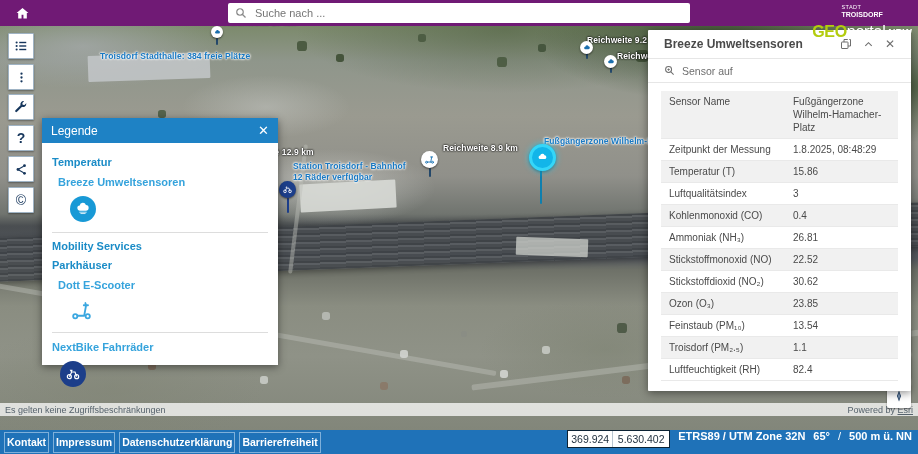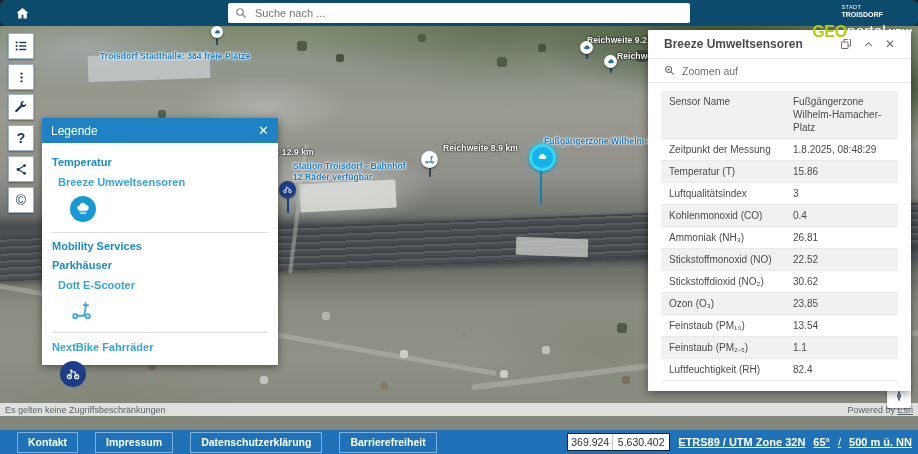--- a/index.html
+++ b/index.html
@@ -58,21 +58,21 @@
   
   #attrib{position:absolute;left:0;bottom:14px;width:918px;height:13px;background:rgba(255,255,255,.74);
     font-size:9px;color:#55626c;display:flex;align-items:center;justify-content:space-between;
     padding:0 5px;box-sizing:border-box;}
   #attrib .esri{text-decoration:underline;cursor:pointer;}
   
   .mapbtn{position:absolute;left:887px;width:24px;height:24px;background:#fff;border-radius:2px;
     box-shadow:0 1px 2px rgba(0,0,0,.45);display:flex;align-items:center;justify-content:center;
     color:#16365c;font-size:15px;font-weight:700;cursor:pointer;}
   
-  #header{position:absolute;left:0;top:0;width:918px;height:26px;background:#0c4a6e;z-index:10;border-radius:6px;}
+  #header{position:absolute;left:0;top:0;width:918px;height:26px;background:#701a75;z-index:10;}
   #home-btn{position:absolute;left:10px;top:3px;width:24px;height:20px;display:flex;align-items:center;
     justify-content:center;color:#fff;cursor:pointer;}
   #searchbox{position:absolute;left:228px;top:3px;width:462px;height:20px;background:#fff;border-radius:2px;
     display:flex;align-items:center;padding:0 7px;box-sizing:border-box;gap:6px;}
   #searchbox input{border:none;outline:none;flex:1;font-size:11px;color:#444;font-family:inherit;background:transparent;}
   #brand{position:absolute;right:6px;top:0;height:26px;display:flex;align-items:center;gap:5px;flex-direction:column;}
   .stadt-txt{color:#fff;line-height:1.05;}
   .stadt-txt .s1{font-size:5.5px;letter-spacing:.4px;display:block;}
   .stadt-txt .s2{font-size:7px;font-weight:700;display:block;}
   .geo{font-size:16px;font-weight:800;color:#b3cc0e;letter-spacing:-.4px;}
@@ -104,24 +104,24 @@
     cursor:pointer;font-size:12px;}
   #panel .zoomrow{height:23px;border-top:1px solid #e6e6e6;border-bottom:1px solid #e6e6e6;
     display:flex;align-items:center;gap:7px;padding:0 16px;color:#6e6e6e;font-size:10.5px;cursor:pointer;}
   #panel table{border-collapse:collapse;margin:8px 13px 10px 13px;width:237px;font-size:10px;color:#4a4a4a;}
   #panel td{padding:4px 8px;border-bottom:1px solid #e9e9e9;vertical-align:top;line-height:1.3;}
   #panel td.k{width:108px;}
   #panel tr:nth-child(odd){background:#f1f1f1;}
   
   #footer{position:absolute;left:0;top:430px;width:918px;height:24px;background:#1f72b8;z-index:10;
     display:flex;align-items:center;}
-  .flink{margin-left:17px;height:19px;display:inline-flex;align-items:center;padding:0 10px;
+  .flink{margin-left:4px;height:19px;display:inline-flex;align-items:center;padding:0 2px;
     border:1px solid #7fb0da;color:#fff;font-size:10.5px;font-weight:700;cursor:pointer;}
-  #fright{position:absolute;right:6px;top:0;height:24px;display:flex;align-items:center;gap:8px;
-    color:#fff;font-size:11px;font-weight:700;text-decoration:underline;}
+  #fright{position:absolute;right:6px;top:0;height:24px;display:flex;align-items:flex-start;gap:8px;
+    color:#fff;font-size:11px;font-weight:700;}
   .coordbox{display:flex;background:#fff;border:1px solid #0b2234;height:16px;}
   .coordbox input{width:42px;border:none;outline:none;font-size:10.5px;color:#1d2d3c;text-align:center;
     font-family:inherit;padding:0 1px;background:transparent;font-weight:400;}
   .coordbox input+input{border-left:1px solid #b9c6d1;width:54px;}
   svg{display:block;}
 </style>
 </head>
 <body>
 
 <div id="app">
@@ -340,21 +340,21 @@
       </span>
       <span class="picon">
         <span>✕</span>
       </span>
     </div>
     <div class="zoomrow">
       <svg width="11" height="11" viewBox="0 0 24 24" fill="none" stroke="#6e6e6e" stroke-width="2.2">
         <circle cx="10" cy="10" r="6.5"></circle>
           <path d="m15 15 6 6M7.5 10h5M10 7.5v5"></path>
         </svg>
-      <span>Zoomen auf</span>
+      <span>Sensor auf</span>
     </div>
     <table>
       <tbody>
         <tr>
             <td class="k">Sensor Name</td>
             <td>Fußgängerzone Wilhelm-Hamacher-Platz</td>
           </tr>
         <tr>
             <td class="k">Zeitpunkt der Messung</td>
             <td>1.8.2025, 08:48:29</td>
@@ -385,21 +385,21 @@
           </tr>
         <tr>
             <td class="k">Ozon (O₃)</td>
             <td>23.85</td>
           </tr>
         <tr>
             <td class="k">Feinstaub (PM₁₀)</td>
             <td>13.54</td>
           </tr>
         <tr>
-            <td class="k">Feinstaub (PM₂.₅)</td>
+            <td class="k">Troisdorf (PM₂.₅)</td>
             <td>1.1</td>
           </tr>
         <tr>
             <td class="k">Luftfeuchtigkeit (RH)</td>
             <td>82.4</td>
           </tr>
       </tbody>
     </table>
   </div>
 

